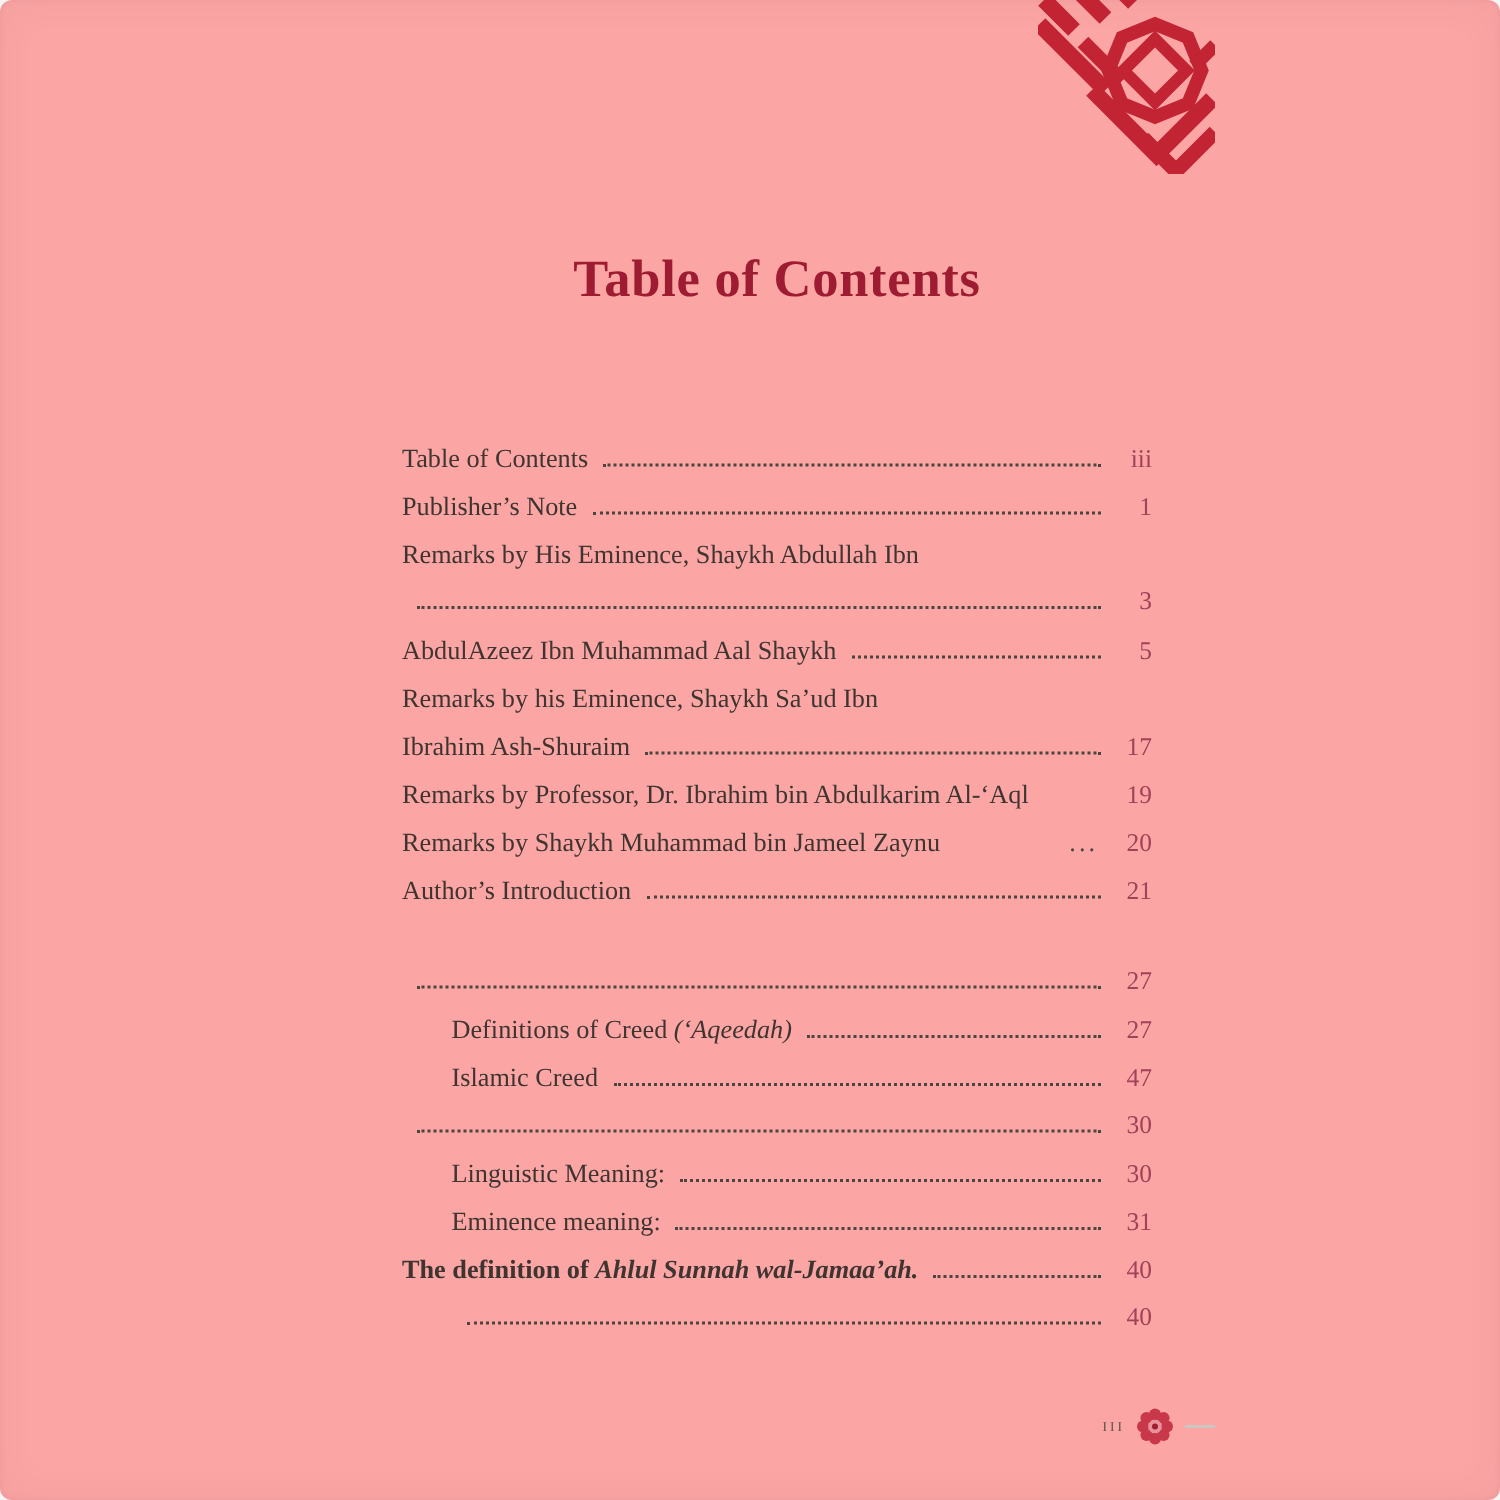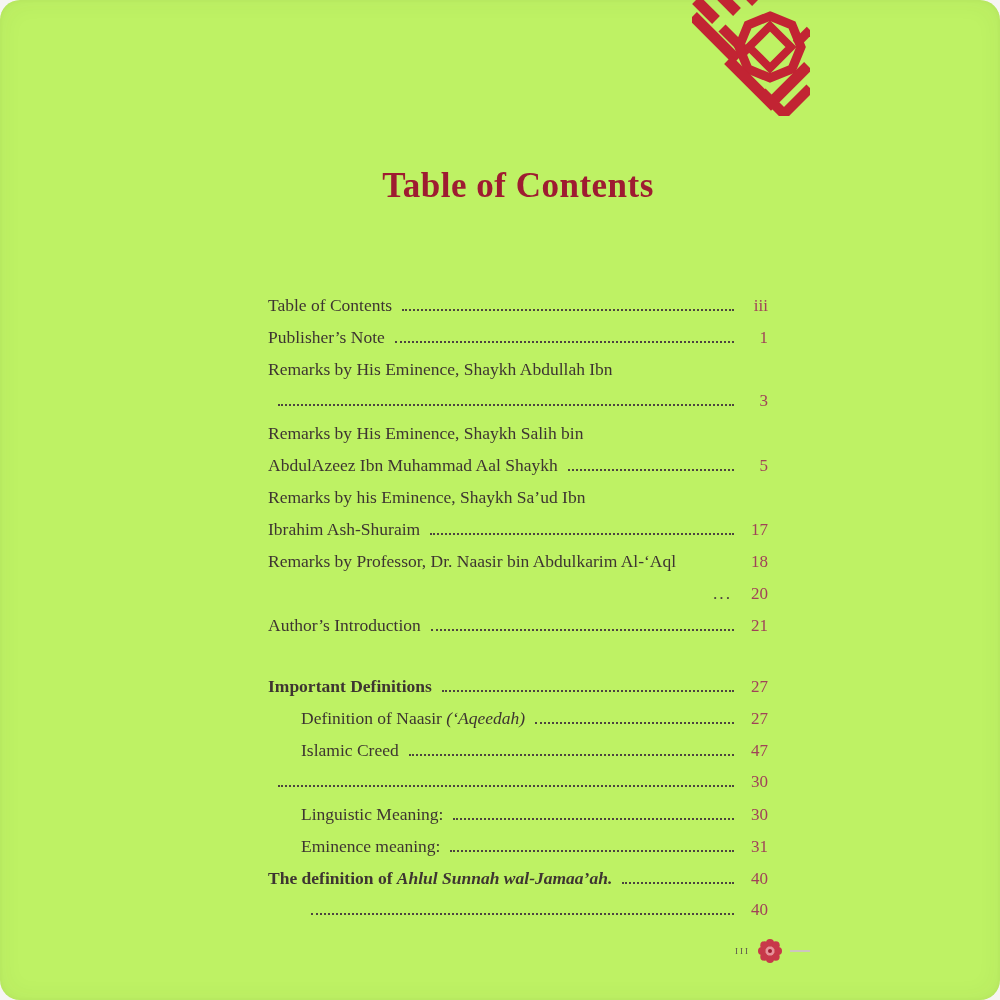--- a/index.html
+++ b/index.html
@@ -4,22 +4,22 @@
 <style>
   html,body{margin:0;padding:0;}
   body{
     width:1000px;height:1000px;
     background:#f6f5f3;
     font-family:"Liberation Serif","DejaVu Serif",serif;
     position:relative;overflow:hidden;
   }
   .page{
     position:absolute;inset:0;
-    background:#bef264;
-    border-radius:20px;
+    background:#fca5a5;
+    border-radius:8px;
     box-shadow: inset 0 0 26px rgba(70,58,50,.055), inset 0 0 4px rgba(70,58,50,.05);
     padding-left: 28px;
   }
   .corner-ornament{
     position:absolute;top:0;left:692px;width:118px;height:116px;
   }
   .page-title{
     position:absolute;top:166px;left:268px;width:500px;
     text-align:center;
     font-size:35px;font-weight:bold;
@@ -108,57 +108,54 @@
         <span class="page-num">1</span>
       </div>
       <div class="row">
         <span class="label"><span>Remarks by His Eminence, Shaykh Abdullah Ibn</span></span>
       </div>
       <div class="row">
         <span class="leader"></span>
         <span class="page-num">3</span>
       </div>
       <div class="row">
-        <span class="label"><span>Remarks by His Eminence, Shaykh Salih bin</span></span>
-      </div>
-      <div class="row">
         <span class="label"><span>AbdulAzeez Ibn Muhammad Aal Shaykh</span></span>
         <span class="leader"></span>
         <span class="page-num">5</span>
       </div>
       <div class="row">
         <span class="label"><span>Remarks by his Eminence, Shaykh Sa’ud Ibn</span></span>
       </div>
       <div class="row">
         <span class="label"><span>Ibrahim Ash-Shuraim</span></span>
         <span class="leader"></span>
         <span class="page-num">17</span>
       </div>
       <div class="row">
-        <span class="label"><span>Remarks by Professor, Dr. Naasir bin Abdulkarim Al-‘Aql</span></span>
+        <span class="label"><span>Remarks by Professor, Dr. Ibrahim bin Abdulkarim Al-‘Aql</span></span>
         <span class="leader" style="border-bottom: none;"></span>
-        <span class="page-num">18</span>
-      </div>
-      <div class="row">
+        <span class="page-num">19</span>
+      </div>
+      <div class="row">
+        <span class="label"><span>Remarks by Shaykh Muhammad bin Jameel Zaynu</span></span>
         <span class="leader" style="border-bottom: none;"></span>
         <span class="leader-short">...</span>
         <span class="page-num">20</span>
       </div>
       <div class="row">
         <span class="label"><span>Author’s Introduction</span></span>
         <span class="leader"></span>
         <span class="page-num">21</span>
       </div>
       <div class="row bold section-gap">
-        <span class="label"><span>Important Definitions</span></span>
         <span class="leader"></span>
         <span class="page-num">27</span>
       </div>
       <div class="row indent1">
-        <span class="label"><span>Definition of Naasir </span><em>(‘Aqeedah)</em></span>
+        <span class="label"><span>Definitions of Creed </span><em>(‘Aqeedah)</em></span>
         <span class="leader"></span>
         <span class="page-num">27</span>
       </div>
       <div class="row indent1">
         <span class="label"><span>Islamic Creed</span></span>
         <span class="leader"></span>
         <span class="page-num">47</span>
       </div>
       <div class="row bold">
         <span class="leader"></span>

